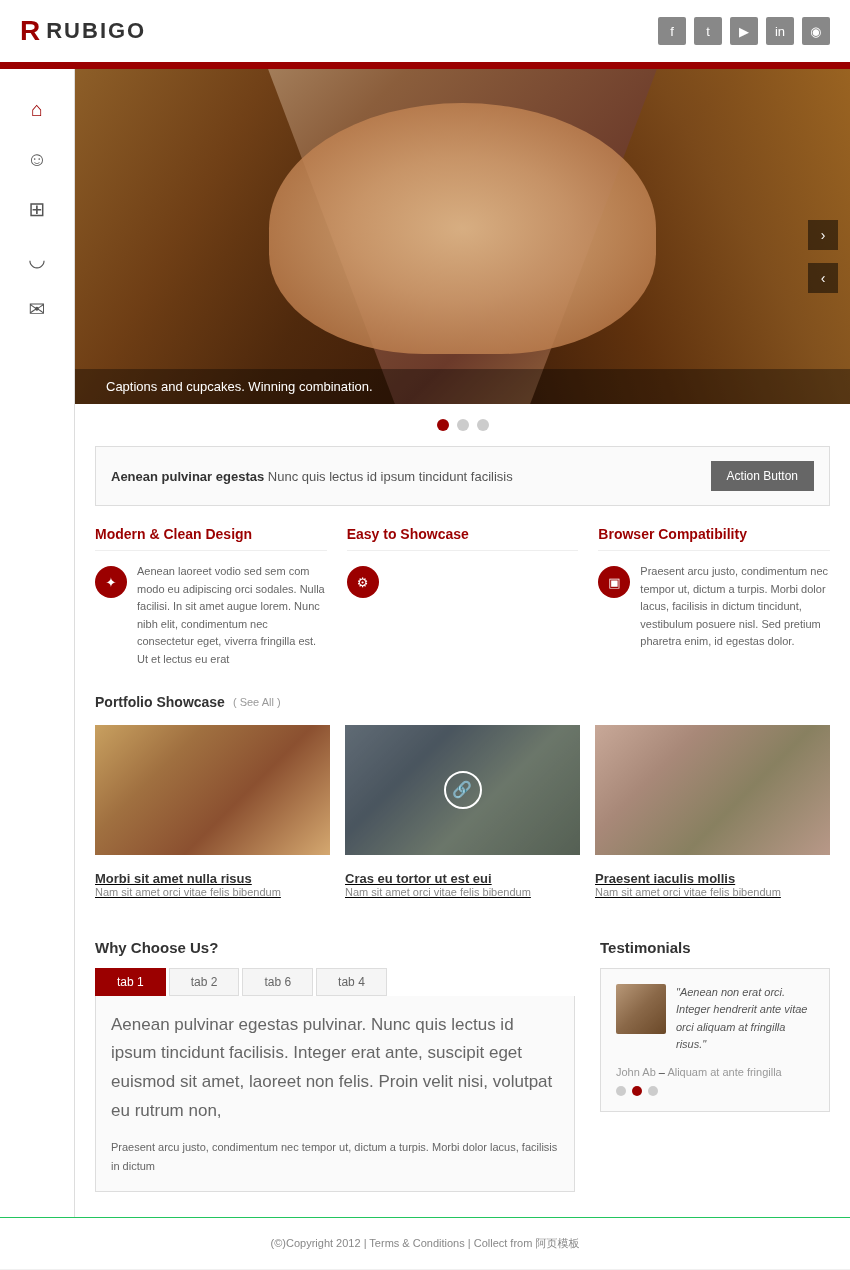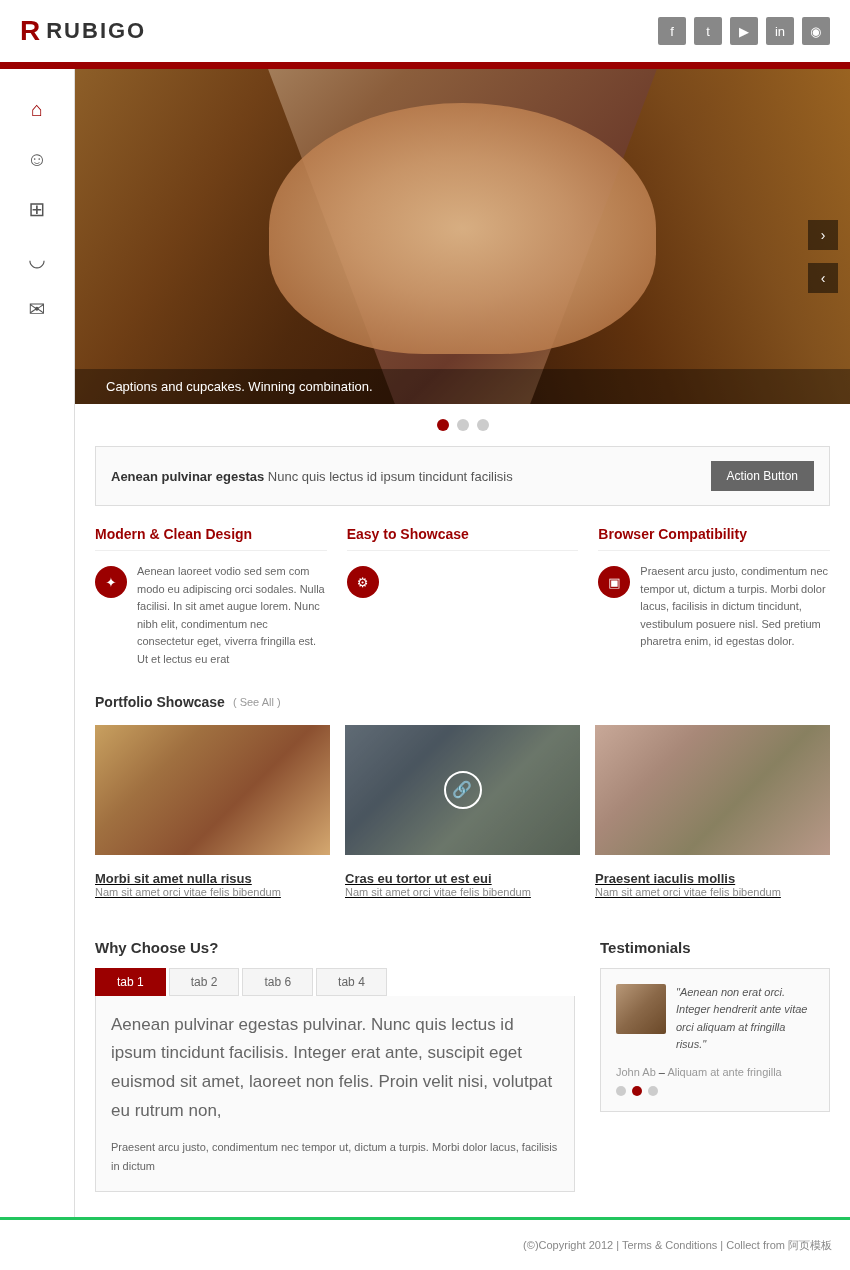--- a/index.html
+++ b/index.html
@@ -434,25 +434,25 @@
       width: 10px;
       height: 10px;
       border-radius: 50%;
       background: #ccc;
       cursor: pointer;
     }
     .test-dot.active { background: #9b0000; }
 
     
     #footer {
-      text-align: right;
+      text-align: center;
       padding: 18px;
       font-size: 11px;
       color: #888;
-      border-top: 3px solid #22c55e;
+      border-top: 1px solid #22c55e;
       background: #fff;
     }
   </style>
 </head>
 <body>
 
 <div id="header">
   <div id="logo">
     <span id="logo-icon">R</span>
     <span id="logo-text">RUBIGO</span>

